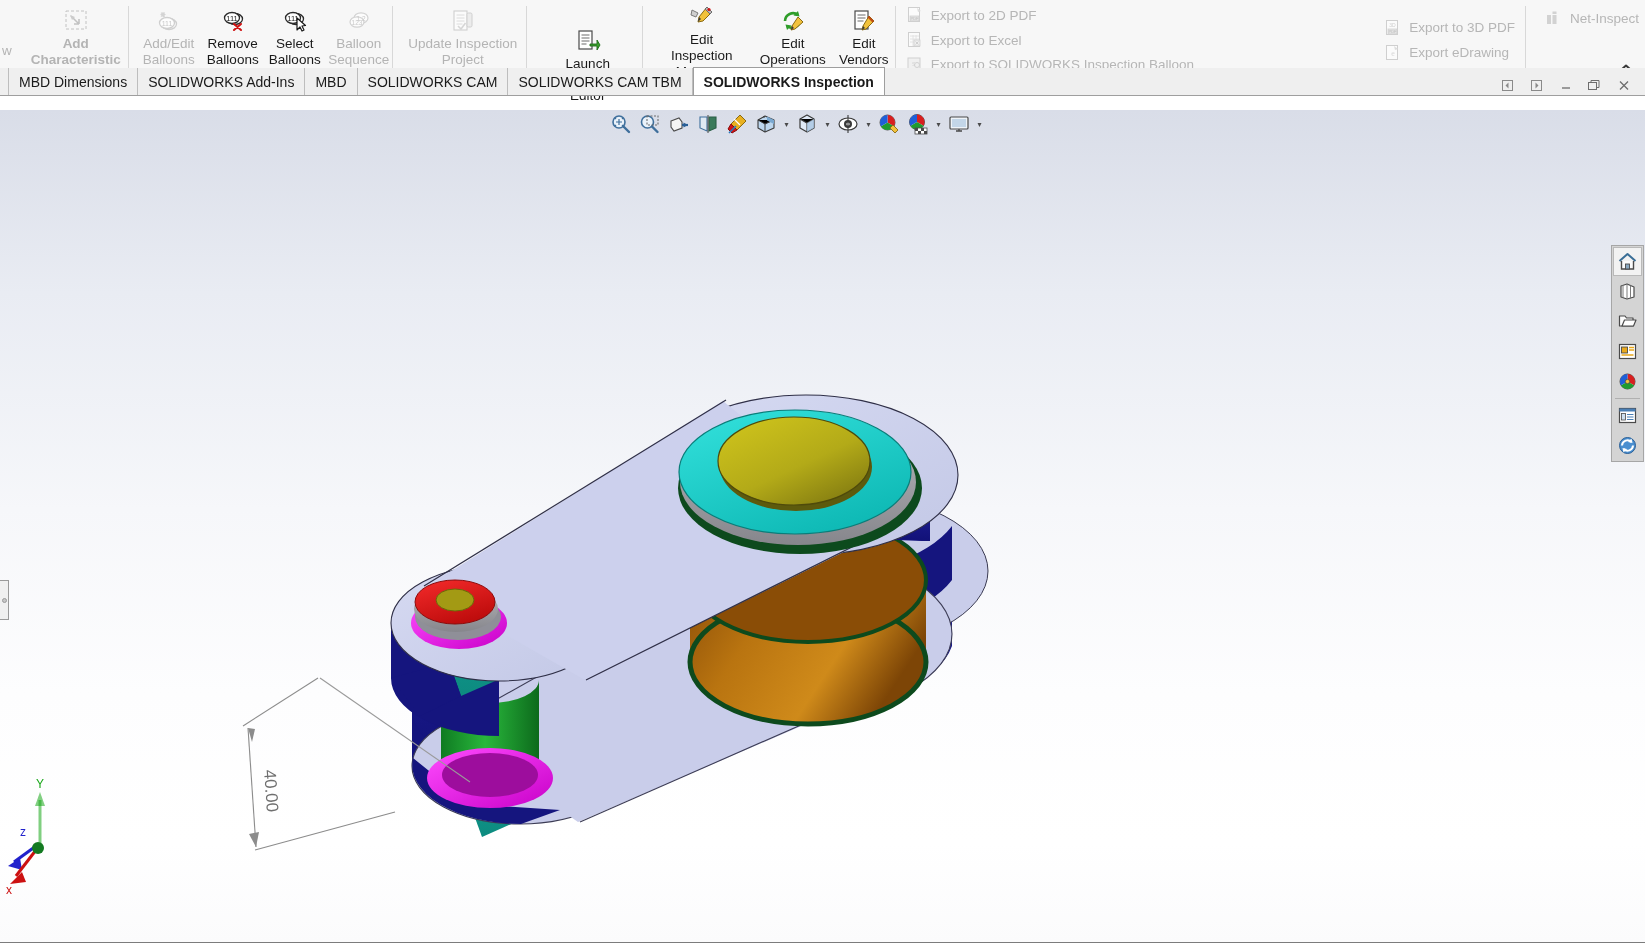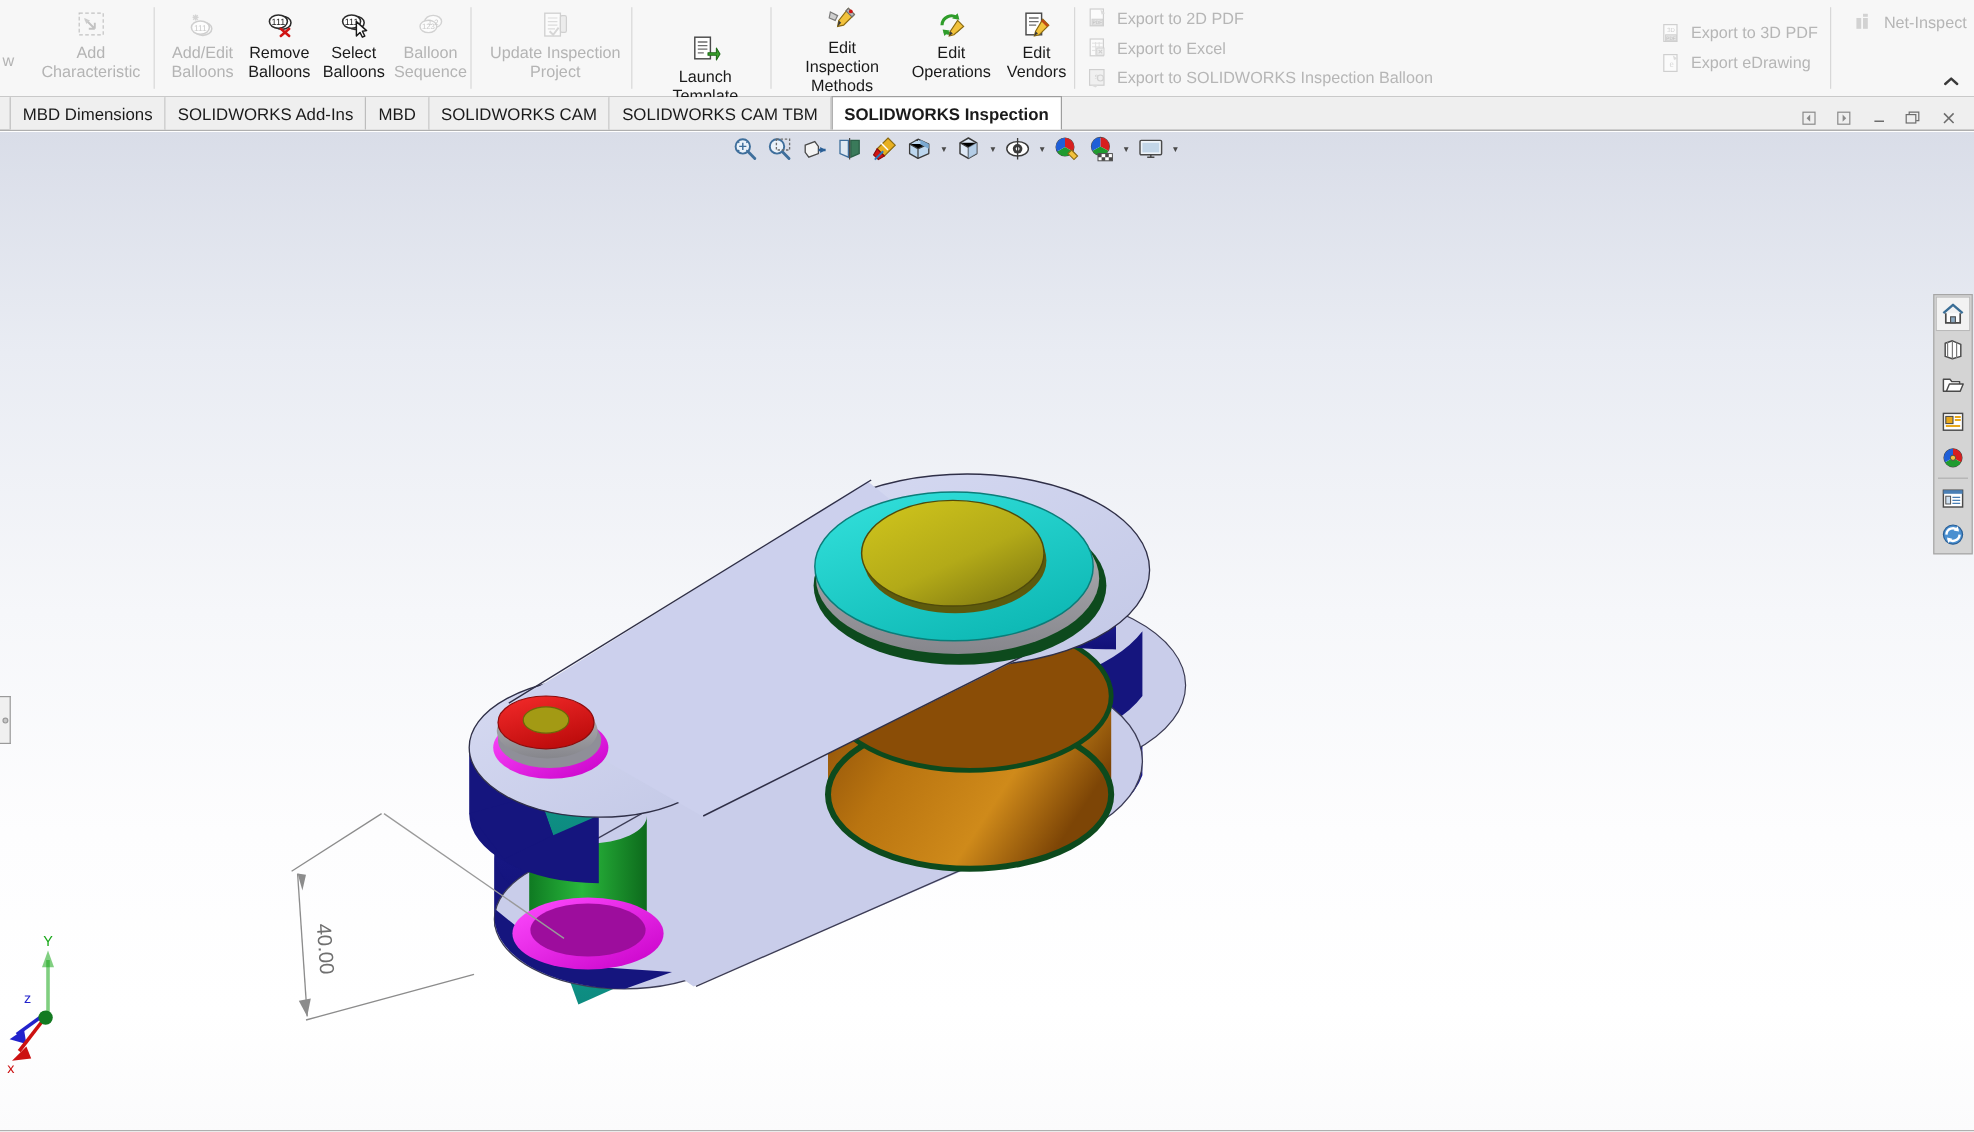--- a/index.html
+++ b/index.html
@@ -45,21 +45,21 @@
     position:absolute;right:10px;bottom:5px;width:18px;height:14px;
     display:flex;align-items:center;justify-content:center;color:#3a3a3a;font-size:12px;
   }
   .leftcut{
     font-size:13.5px;color:#b4b4b4;display:flex;align-items:flex-end;
     padding:0 4px 22px 2px;
   }
 
   
   .tabbar{
-    position:absolute;left:0;top:81px;width:1645px;height:28px;
+    position:absolute;left:0;top:68px;width:1645px;height:28px;
     background:#efefef;border-bottom:1px solid #9e9e9e;box-sizing:border-box;
     display:flex;align-items:flex-end;
   }
   .tab{
     height:27px;display:flex;align-items:center;padding:0 10px;
     font-size:14px;color:#1a1a1a;border-right:1px solid #bdbdbd;
     background:#efefef;box-sizing:border-box;cursor:default;white-space:nowrap;
   }
   .tab:first-child{border-left:1px solid #bdbdbd;margin-left:8px;}
   .tab.active{background:#ffffff;font-weight:bold;border-left:1px solid #9e9e9e;border-right:1px solid #9e9e9e;
@@ -112,21 +112,21 @@
 </head>
 <body>
 
 <div class="app nosel">
 
   <div class="ribbon">
     <div class="ribbon-inner">
 
       <div class="leftcut">w</div>
 
-      <div class="rgroup" style="padding-left:8px;">
+      <div class="rgroup" style="padding-left:8px;font-weight:bold;">
         <div class="cmd disabled" style="width:104px;">
           <div class="ico">
             <svg width="26" height="26" viewBox="0 0 26 26">
               <rect x="3" y="3" width="20" height="18" fill="none" stroke="#c2c2c2" stroke-width="1" stroke-dasharray="3,2"></rect>
               <path d="M8 8 L16 16 M16 16 L16 11 M16 16 L11 16" stroke="#c2c2c2" stroke-width="1.6" fill="none"></path>
               <path d="M7 7 L12 9 L9 12 Z" fill="#cccccc"></path>
             </svg>
           </div>
           <div class="lbl">Add
 Characteristic</div>

